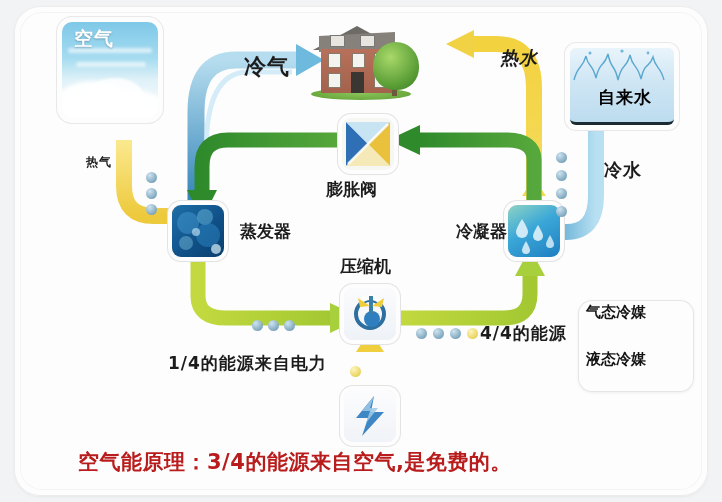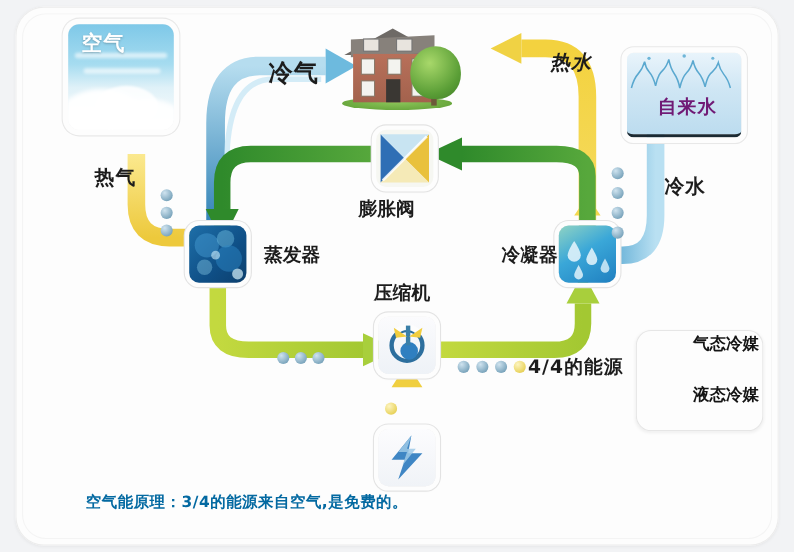--- a/index.html
+++ b/index.html
@@ -26,21 +26,21 @@
   #air-tile .cloud2{position:absolute;right:-12px;bottom:-22px;width:72px;height:50px;border-radius:50%;background:#fff;filter:blur(2px);opacity:.9;}
   #air-tile .cloud3{position:absolute;left:24px;bottom:2px;width:58px;height:38px;border-radius:50%;background:#fff;filter:blur(1px);opacity:.85;}
   #air-tile .streak{position:absolute;left:6px;top:26px;width:84px;height:5px;border-radius:3px;background:rgba(255,255,255,.6);filter:blur(1.5px);}
   #air-tile .streak.b{top:40px;left:14px;width:70px;}
   #air-label{left:74px;top:26px;font-size:19px;color:#ffffff;text-shadow:0 1px 2px rgba(0,0,0,.25);}
 
   
   #water-tile{left:570px;top:48px;width:104px;height:74px;border-radius:6px;
        background:linear-gradient(#e9f4fb 0%,#cfe6f4 45%,#bcdcef 100%);border-bottom:3px solid #1b2a33;}
   #water-tile .splash{position:absolute;left:0;top:0;width:104px;height:34px;}
-  #water-label{left:598px;top:86px;font-size:17px;color:#701a75;}
+  #water-label{left:598px;top:86px;font-size:17px;color:#000000;}
 
   
   #house{position:absolute;left:305px;top:22px;width:112px;height:78px;}
   #house .roof{position:absolute;left:8px;top:4px;width:0;height:0;border-left:44px solid transparent;border-right:44px solid transparent;border-bottom:24px solid #6e6a66;}
   #house .roof2{position:absolute;left:14px;top:12px;width:76px;height:16px;background:#87817b;transform:skewY(-3deg);}
   #house .body{position:absolute;left:16px;top:27px;width:72px;height:44px;background:linear-gradient(#b8705a,#a3624d);}
   #house .win{position:absolute;width:11px;height:13px;background:#f3f3ef;box-shadow:0 0 0 1px #8a7a6a;}
   #house .door{position:absolute;left:46px;top:50px;width:13px;height:21px;background:#3a3733;}
   #house .dorm{position:absolute;width:13px;height:10px;background:#e8e4de;box-shadow:0 0 0 1px #777;}
   #house .tree{position:absolute;right:-2px;top:20px;width:46px;height:48px;border-radius:50% 50% 46% 46%;
@@ -68,29 +68,29 @@
   
   .dot{position:absolute;width:11px;height:11px;border-radius:50%;
        background:radial-gradient(circle at 34% 30%,#cfe3ef,#7fa8bf 70%,#5d8ba3);}
   .dot.y{background:radial-gradient(circle at 34% 30%,#fdf4c0,#e9d45f 70%,#d4bd3f);}
 
   svg.layer{position:absolute;left:0;top:0;width:722px;height:502px;pointer-events:none;}
 
   
   #legend{position:absolute;left:578px;top:300px;width:116px;height:92px;border-radius:14px;
           background:#fdfdfd;box-shadow:0 0 0 1px #e6e6e6 inset,0 1px 3px rgba(0,0,0,.06);}
-  .leg-t{position:absolute;font-size:15px;color:#141414;font-weight:600;white-space:nowrap;z-index:3;margin-left:44px;}
+  .leg-t{position:absolute;font-size:15px;color:#141414;font-weight:600;white-space:nowrap;z-index:3;}
   #leg-gas-t{left:586px;top:303px;}
   #leg-liq-t{left:586px;top:350px;}
 
-  #caption{left:78px;top:448px;font-size:14px;color:#0369a1;font-weight:600;letter-spacing:.5px;}
+  #caption{left:78px;top:448px;font-size:21px;color:#b91c1c;font-weight:600;letter-spacing:.5px;}
   #e34{left:66px;top:310px;font-size:17px;}
   #e14{left:168px;top:352px;font-size:17px;}
   #e44{left:480px;top:322px;font-size:17px;}
-  #hotair{left:86px;top:152px;font-size:18px;line-height:20px;}
+  #hotair{left:86px;top:152px;font-size:12px;line-height:20px;}
   #coolair{left:244px;top:52px;font-size:22px;}
   #hotwater{left:500px;top:48px;font-size:18px;line-height:20px;font-style:italic;}
   #coldwater{left:604px;top:160px;font-size:18px;line-height:20px;}
 </style>
 </head>
 <body>
 
 <div id="stage">
   <div id="card"></div>
 
@@ -288,20 +288,21 @@
   <div class="dot" style="left:416px;top:328px;"></div>
   <div class="dot" style="left:433px;top:328px;"></div>
   <div class="dot" style="left:450px;top:328px;"></div>
   <div class="dot y" style="left:467px;top:328px;"></div>
 
   <div class="lbl cjk" id="coolair">冷气</div>
   <div class="lbl cjk" id="hotair"><span>热气</span></div>
   <div class="lbl cjk" id="hotwater"><span>热水</span></div>
   <div class="lbl cjk" id="coldwater"><span>冷水</span></div>
 
+  <div class="lbl cjk" id="e14">1/4的能源来自电力</div>
   <div class="lbl cjk" id="e44">4/4的能源</div>
 
   <div id="legend"></div>
   <div class="leg-t cjk" id="leg-gas-t">气态冷媒</div>
   <div class="leg-t cjk" id="leg-liq-t">液态冷媒</div>
 
   <div class="lbl cjk" id="caption">空气能原理：3/4的能源来自空气,是免费的。</div>
 </div>
 
 </body></html>

